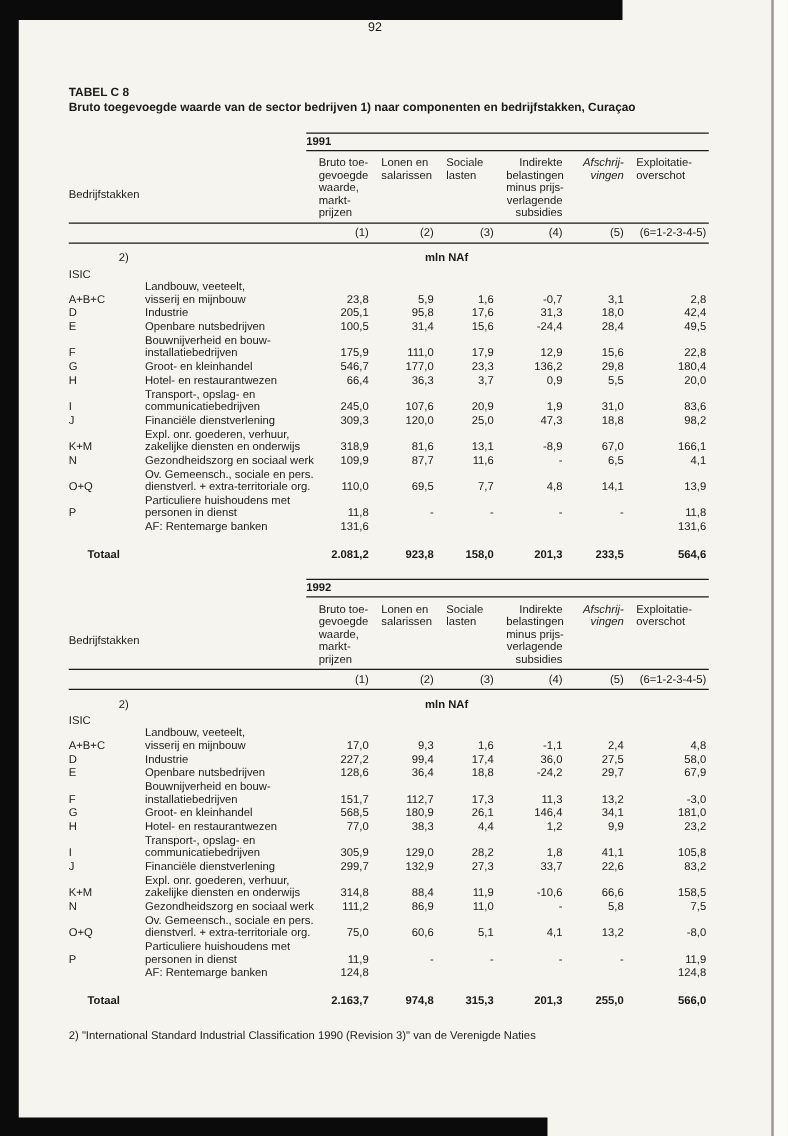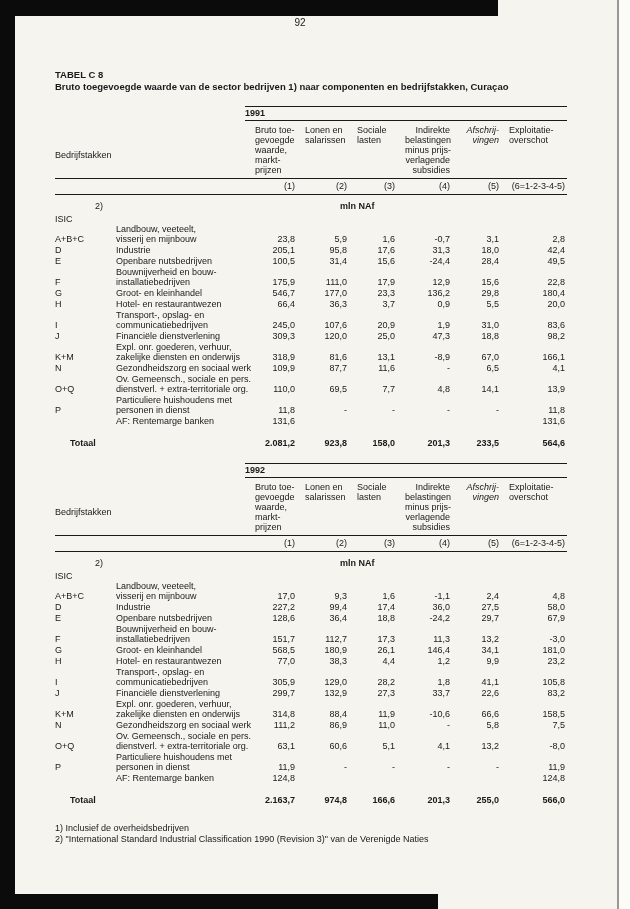--- a/index.html
+++ b/index.html
@@ -475,21 +475,21 @@
             <div class="num c4">-</div>
             <div class="num c5">5,8</div>
             <div class="num c6">7,5</div>
           </div>
           <div class="row datarow">
             <div class="code">O+Q</div>
             <div class="labelcell">
               <div class="lline">Ov. Gemeensch., sociale en pers.</div>
               <div class="lline">dienstverl. + extra-territoriale org.</div>
             </div>
-            <div class="num c1">63,1</div>
+            <div class="num c1">75,0</div>
             <div class="num c2">60,6</div>
             <div class="num c3">5,1</div>
             <div class="num c4">4,1</div>
             <div class="num c5">13,2</div>
             <div class="num c6">-8,0</div>
           </div>
           <div class="row datarow">
             <div class="code">P</div>
             <div class="labelcell">
               <div class="lline">Particuliere huishoudens met</div>
@@ -511,26 +511,25 @@
             <div class="num c2"></div>
             <div class="num c3"></div>
             <div class="num c4"></div>
             <div class="num c5"></div>
             <div class="num c6">124,8</div>
           </div>
           <div class="row totalrow">
             <div class="total-label">Totaal</div>
             <div class="num c1">2.163,7</div>
             <div class="num c2">974,8</div>
-            <div class="num c3">166,6</div>
+            <div class="num c3">315,3</div>
             <div class="num c4">201,3</div>
             <div class="num c5">255,0</div>
             <div class="num c6">566,0</div>
           </div>
         </div>
       </div>
 
     <div class="footnotes">
-      <div>1) Inclusief de overheidsbedrijven</div>
       <div>2) "International Standard Industrial Classification 1990 (Revision 3)" van de Verenigde Naties</div>
     </div>
   </div>
 </div>
 
 </body></html>

